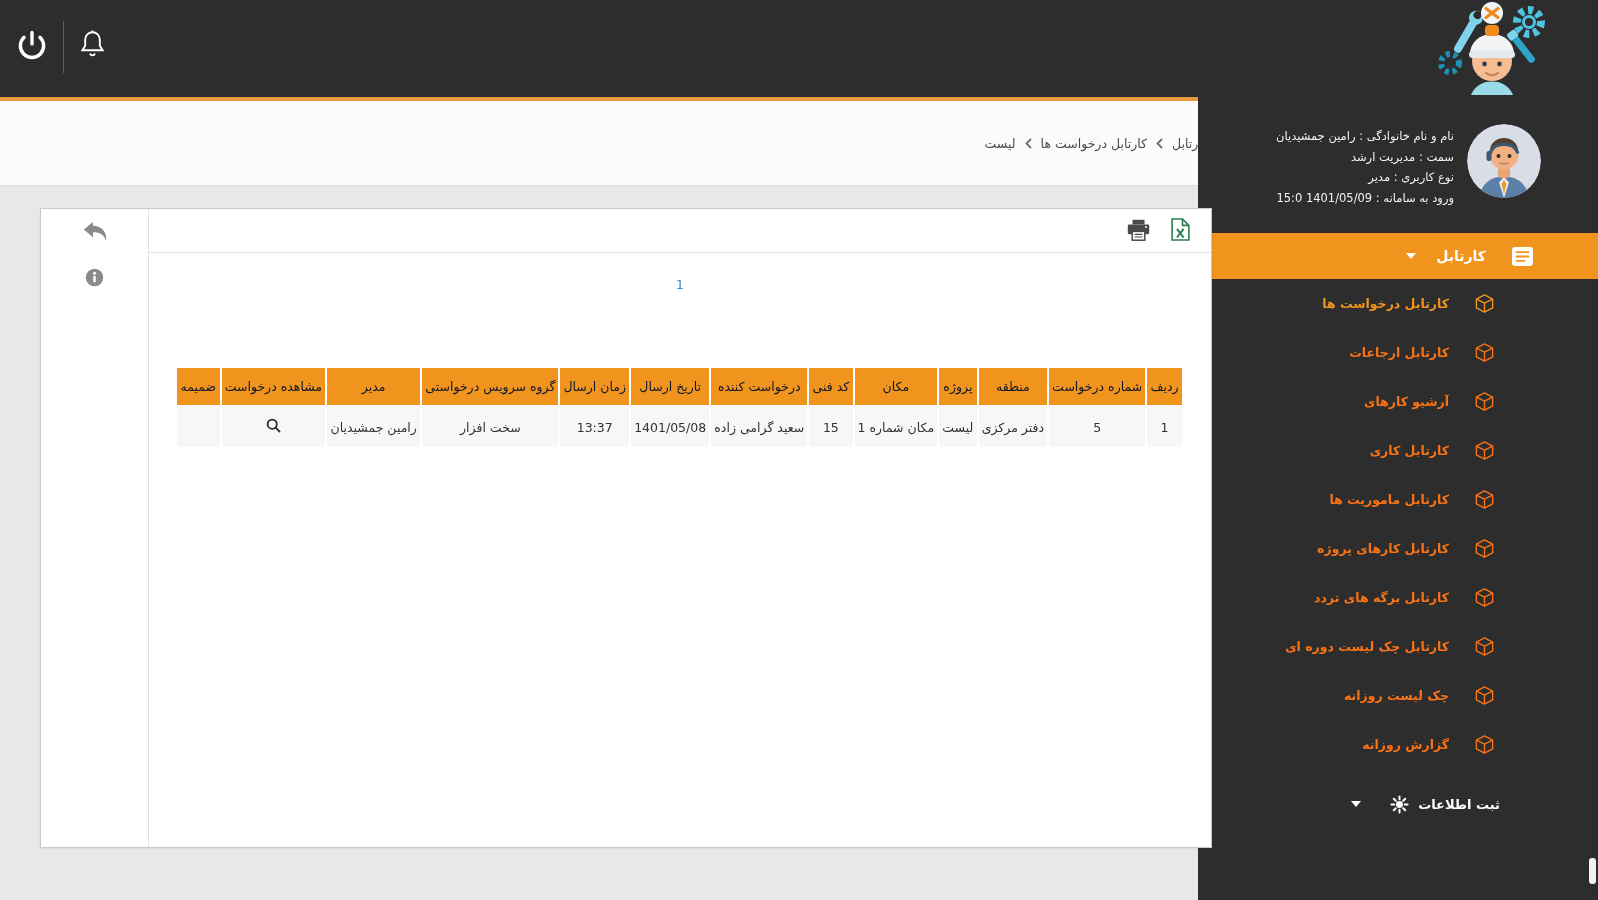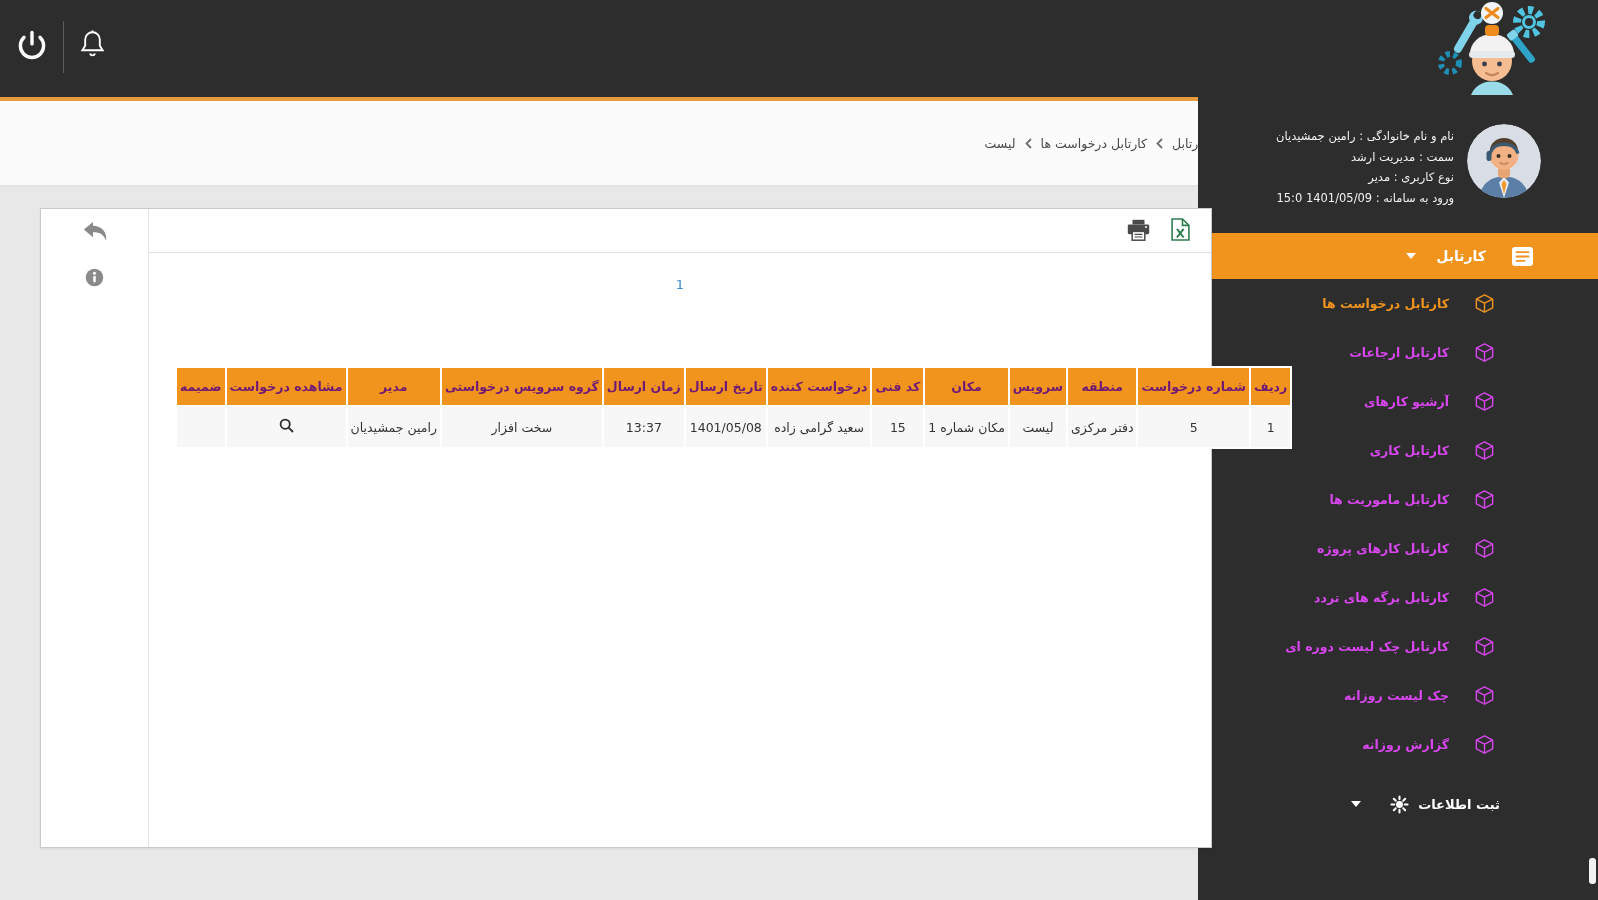--- a/index.html
+++ b/index.html
@@ -26,42 +26,42 @@
   .sidebar{position:absolute;right:0;top:97px;width:400px;height:803px;background:var(--dark);
            direction:rtl;overflow:hidden;}
   .user-panel{display:flex;padding:27px 57px 0 12px;gap:13px;}
   .avatar{width:74px;height:74px;border-radius:50%;overflow:hidden;flex:0 0 74px;}
   .user-lines{color:#f2f2f2;font-size:11.5px;line-height:20.5px;white-space:nowrap;text-align:right;padding-top:2px;}
   .menu-header{margin-top:25px;height:46px;background:var(--accent);display:flex;align-items:center;
                padding-right:65px;cursor:pointer;}
   .menu-header .mh-label{color:#fff;font-size:14px;font-weight:bold;margin-right:26px;}
   .caret{width:0;height:0;border-left:5px solid transparent;border-right:5px solid transparent;
          border-top:6px solid #fff;margin-right:20px;flex:0 0 auto;}
-  .menu-item{height:49px;display:flex;align-items:center;padding-right:103px;gap:25px;color:#d946ef;
+  .menu-item{height:49px;display:flex;align-items:center;padding-right:103px;gap:25px;color:#f97316;
              font-size:12.5px;font-weight:bold;cursor:pointer;}
   .menu-item .cube{display:inline-flex;align-items:center;}
   .menu-item.active{color:var(--accent);}
   .bottom-section{margin-top:12px;height:46px;display:flex;align-items:center;padding-right:98px;gap:9px;
                   color:#fff;font-size:13px;font-weight:bold;cursor:pointer;}
   .scroll-thumb{position:absolute;right:2px;top:761px;width:7px;height:26px;background:#f2f2f2;
                 border-radius:3px;cursor:pointer;}
   
   .card{position:absolute;left:40px;top:208px;width:1172px;height:640px;background:#fff;
         border:1px solid #c9c9c9;box-shadow:0 1px 2px rgba(0,0,0,.07);}
   .card-tools{position:absolute;left:0;top:0;bottom:0;width:108px;border-right:1px solid #e3e3e3;
               display:flex;flex-direction:column;align-items:center;padding-top:13px;gap:26px;}
   .card-main{position:absolute;left:108px;right:0;top:0;bottom:0;}
   .toolbar{position:relative;height:44px;border-bottom:1px solid #e0e0e0;}
   .print-btn{position:absolute;right:61px;top:10px;}
   .excel-btn{position:absolute;right:21px;top:9px;}
   .pagination{margin-top:21px;text-align:center;}
   .page-link{color:#3e8ecc;font-size:13px;cursor:pointer;}
   .table-wrap{margin:73px 27px 0 26px;}
   table{width:100%;border-collapse:collapse;direction:rtl;}
-  th{background:var(--accent);color:#701a75;font-weight:bold;}
+  th{background:var(--accent);color:#0f172a;font-weight:normal;}
   th,td{font-size:12.5px;padding:11px 3px;text-align:center;border:2px solid #fff;white-space:nowrap;}
   td{background:#f7f7f7;color:#333;}
   td .search{display:inline-flex;cursor:pointer;}
 </style>
 </head>
 <body>
 
 <div class="topbar">
   <span class="icon-btn power-btn">
     <svg width="34" height="34" viewBox="0 0 24 24" fill="none" stroke="#fff" stroke-width="2.4" stroke-linecap="round">
@@ -336,21 +336,21 @@
             <col style="width:132px">
             <col style="width:101px">
             <col style="width:101px">
           <col style="width:52px">
         </colgroup>
         <thead>
           <tr>
               <th>ردیف</th>
               <th>شماره درخواست</th>
               <th>منطقه</th>
-              <th>سرویس</th>
+              <th>پروژه</th>
               <th>مکان</th>
               <th>کد فنی</th>
               <th>درخواست کننده</th>
               <th>تاریخ ارسال</th>
               <th>زمان ارسال</th>
               <th>گروه سرویس درخواستی</th>
               <th>مدیر</th>
               <th>مشاهده درخواست</th>
               <th>ضمیمه</th>
             </tr>

